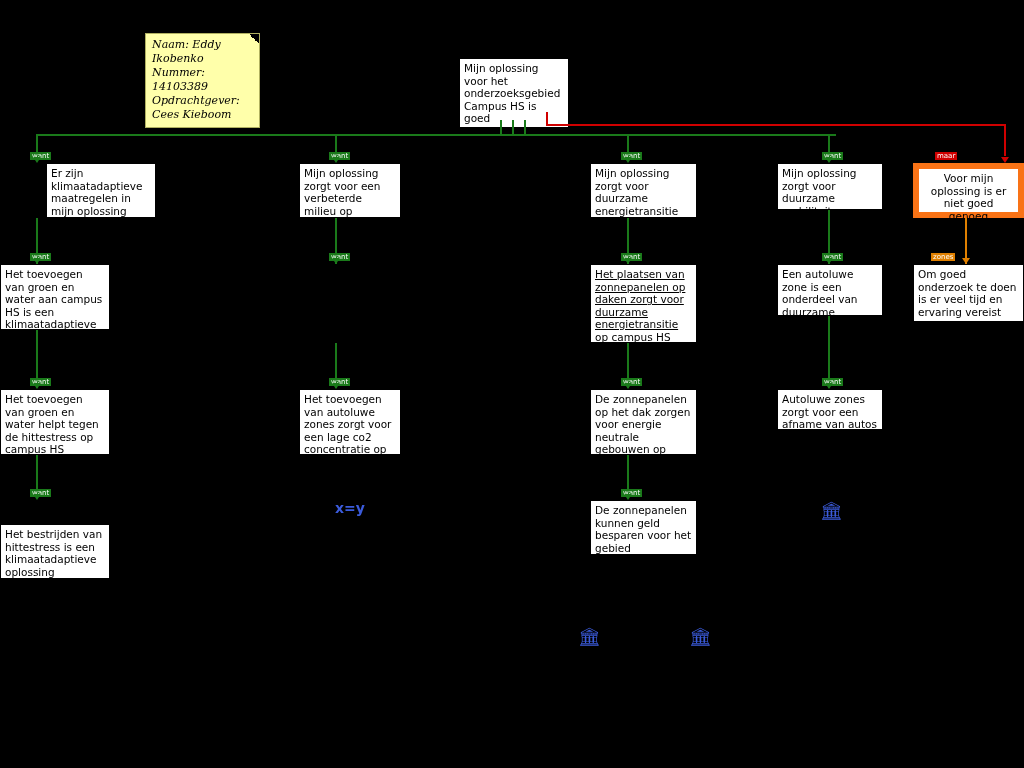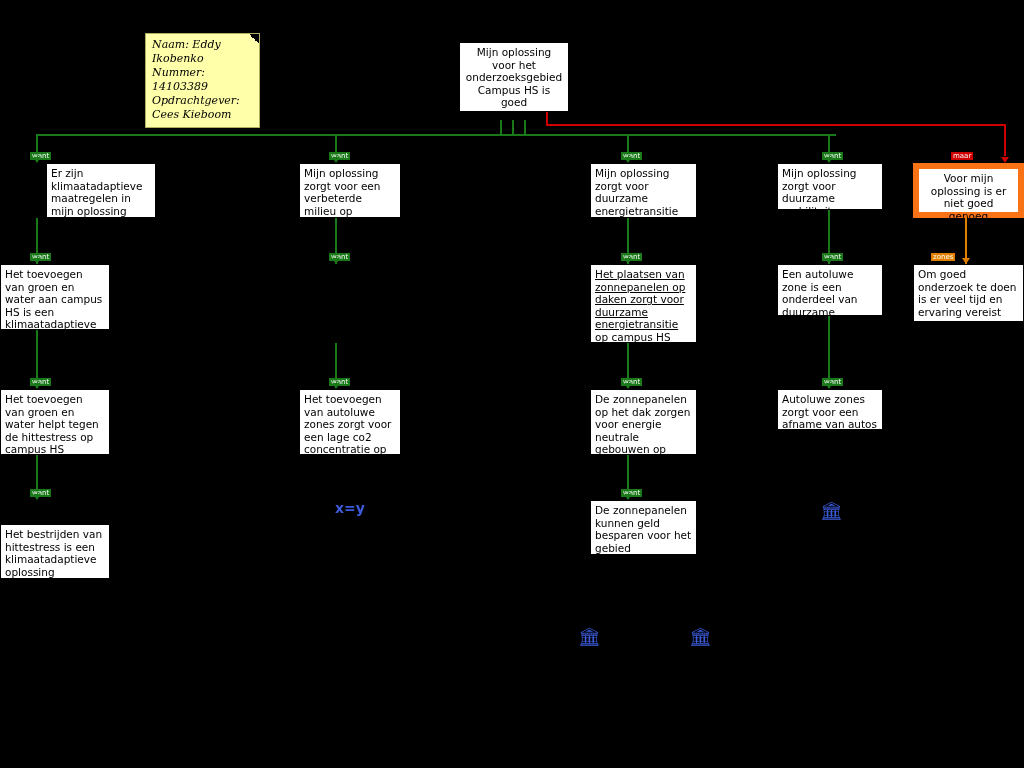--- a/index.html
+++ b/index.html
@@ -20,21 +20,21 @@
        font-family:"DejaVu Sans",sans-serif;}
   .box.red{border:6px solid #f97316;text-align:center;}
 
   
   .ln{position:absolute;background:#1a7a1a;}
   .ln.red{background:#d00000;}
   .ln.orange{background:#e08000;}
 
   .edge-label{position:absolute;font-size:7px;line-height:8px;color:#fff;
       background:#1a7a1a;padding:0 2px;font-family:"DejaVu Sans",sans-serif;}
-  .edge-label.red{background:#d00000;margin-left:16px;}
+  .edge-label.red{background:#d00000;}
   .edge-label.orange{background:#e08000;}
 
   .arrow{position:absolute;width:0;height:0;border-left:4px solid transparent;
          border-right:4px solid transparent;border-top:6px solid #1a7a1a;}
   .arrow.red{border-top-color:#d00000;}
   .arrow.orange{border-top-color:#e08000;}
 
   
   .formula{position:absolute;color:#3b5bdb;font-weight:bold;font-size:14px;
            font-family:"DejaVu Sans",sans-serif;}
@@ -49,21 +49,21 @@
   <div class="note" style="left:145px;top:33px;width:115px;height:95px;">
     <div class="corner"></div>
     <div>Naam: Eddy</div>
     <div>Ikobenko</div>
     <div>Nummer:</div>
     <div>14103389</div>
     <div>Opdrachtgever:</div>
     <div>Cees Kieboom</div>
   </div>
 
-  <div class="box" style="left:459px;top:42px;width:110px;height:70px;text-align:center;">
+  <div class="box" style="left:459px;top:58px;width:110px;height:70px;">
     <span>Mijn oplossing voor het onderzoeksgebied Campus HS is goed</span>
   </div>
 
   <div class="ln" style="left:36px;top:134px;width:800px;height:2px;"></div>
 
   <div class="ln" style="left:500px;top:120px;width:2px;height:16px;"></div>
   <div class="ln" style="left:512px;top:120px;width:2px;height:16px;"></div>
   <div class="ln" style="left:524px;top:120px;width:2px;height:16px;"></div>
 
   <div class="ln red" style="left:546px;top:124px;width:460px;height:2px;"></div>

